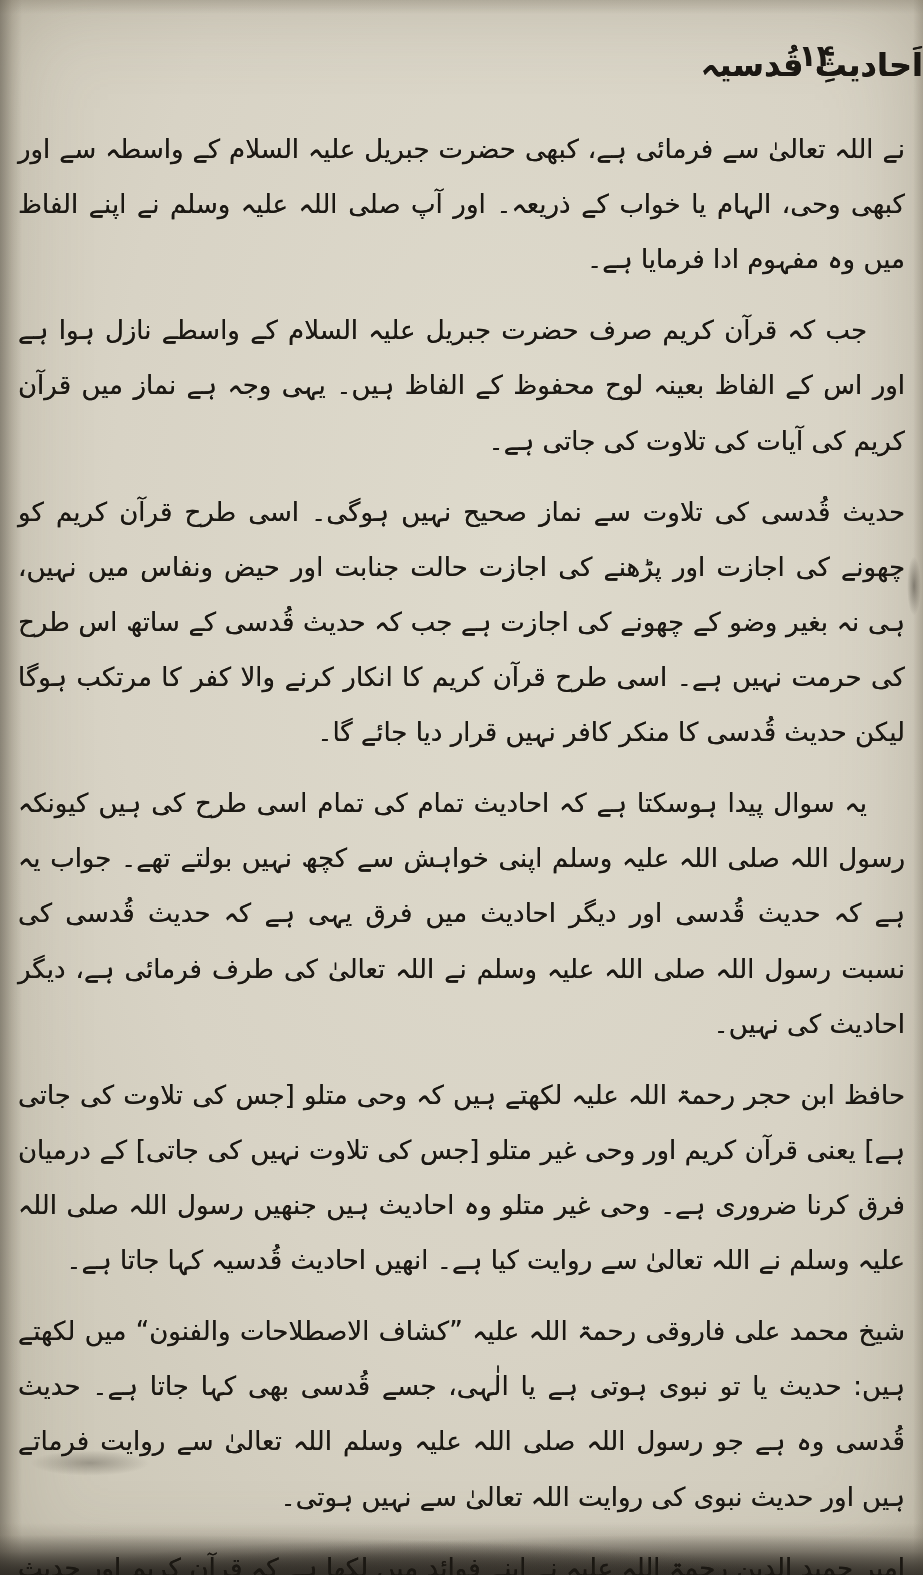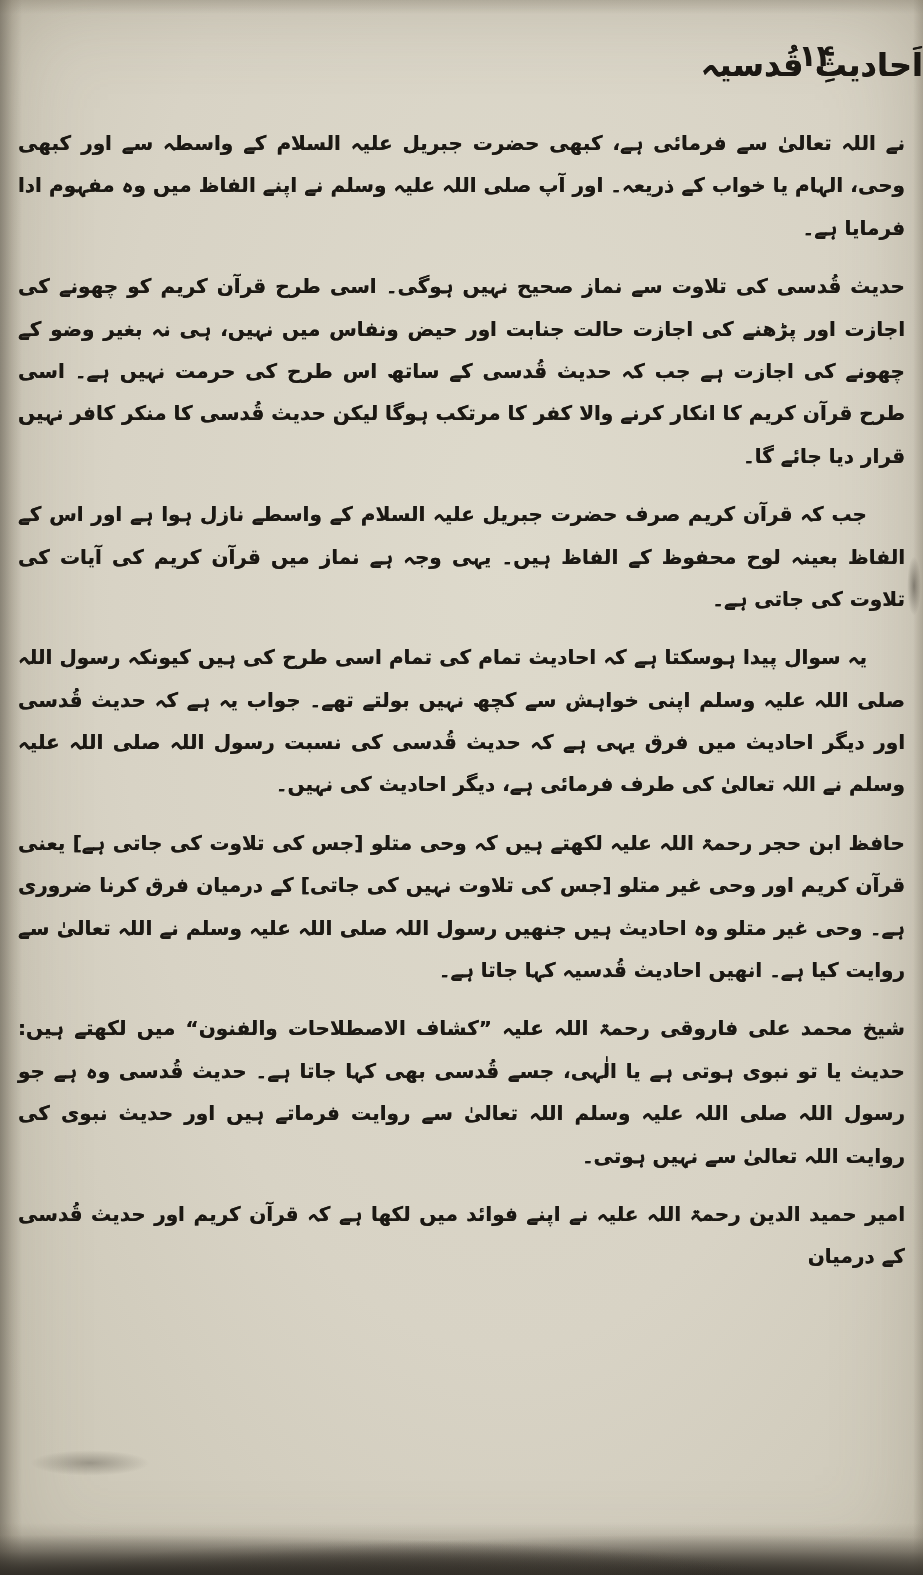--- a/index.html
+++ b/index.html
@@ -51,24 +51,24 @@
   }
   .header{
     position:absolute;top:46px;left:0;width:100%;
     text-align:right;
     font-size:32px;font-weight:bold;
     letter-spacing:2px;
     text-shadow:0 0 .6px #1b1813;
   }
   .body{
     position:absolute;top:122px;right:18px;left:18px;bottom:70px;
-    font-size:20px;
+    font-size:26px;
     line-height:2.12;
     text-align:justify;
-    font-weight:700;
+    font-weight:400;
     text-shadow:0 0 .4px rgba(20,16,10,.8);
   }
   .para{margin:0 0 16px 0;}
   .para.indent{text-indent:38px;}
 </style>
 </head>
 <body>
 
 <div class="page">
 
@@ -78,21 +78,21 @@
   <div class="scan-edge-bottom"></div>
   <div class="smudge-a"></div>
   <div class="smudge-b"></div>
 
   <div class="page-number">۱۴</div>
 
   <div class="header">اَحادیثِ قُدسیہ</div>
 
   <div class="body">
     <p class="para">نے اللہ تعالیٰ سے فرمائی ہے، کبھی حضرت جبریل علیہ السلام کے واسطہ سے اور کبھی وحی، الہام یا خواب کے ذریعہ۔ اور آپ صلی اللہ علیہ وسلم نے اپنے الفاظ میں وہ مفہوم ادا فرمایا ہے۔</p>
+    <p class="para indent">جب کہ قرآن کریم صرف حضرت جبریل علیہ السلام کے واسطے نازل ہوا ہے اور اس کے الفاظ بعینہ لوح محفوظ کے الفاظ ہیں۔ یہی وجہ ہے نماز میں قرآن کریم کی آیات کی تلاوت کی جاتی ہے۔</p>
     <p class="para">حدیث قُدسی کی تلاوت سے نماز صحیح نہیں ہوگی۔ اسی طرح قرآن کریم کو چھونے کی اجازت اور پڑھنے کی اجازت حالت جنابت اور حیض ونفاس میں نہیں، ہی نہ بغیر وضو کے چھونے کی اجازت ہے جب کہ حدیث قُدسی کے ساتھ اس طرح کی حرمت نہیں ہے۔ اسی طرح قرآن کریم کا انکار کرنے والا کفر کا مرتکب ہوگا لیکن حدیث قُدسی کا منکر کافر نہیں قرار دیا جائے گا۔</p>
-    <p class="para indent">جب کہ قرآن کریم صرف حضرت جبریل علیہ السلام کے واسطے نازل ہوا ہے اور اس کے الفاظ بعینہ لوح محفوظ کے الفاظ ہیں۔ یہی وجہ ہے نماز میں قرآن کریم کی آیات کی تلاوت کی جاتی ہے۔</p>
     <p class="para indent">یہ سوال پیدا ہوسکتا ہے کہ احادیث تمام کی تمام اسی طرح کی ہیں کیونکہ رسول اللہ صلی اللہ علیہ وسلم اپنی خواہش سے کچھ نہیں بولتے تھے۔ جواب یہ ہے کہ حدیث قُدسی اور دیگر احادیث میں فرق یہی ہے کہ حدیث قُدسی کی نسبت رسول اللہ صلی اللہ علیہ وسلم نے اللہ تعالیٰ کی طرف فرمائی ہے، دیگر احادیث کی نہیں۔</p>
     <p class="para">حافظ ابن حجر رحمۃ اللہ علیہ لکھتے ہیں کہ وحی متلو [جس کی تلاوت کی جاتی ہے] یعنی قرآن کریم اور وحی غیر متلو [جس کی تلاوت نہیں کی جاتی] کے درمیان فرق کرنا ضروری ہے۔ وحی غیر متلو وہ احادیث ہیں جنھیں رسول اللہ صلی اللہ علیہ وسلم نے اللہ تعالیٰ سے روایت کیا ہے۔ انھیں احادیث قُدسیہ کہا جاتا ہے۔</p>
     <p class="para">شیخ محمد علی فاروقی رحمۃ اللہ علیہ ”کشاف الاصطلاحات والفنون“ میں لکھتے ہیں: حدیث یا تو نبوی ہوتی ہے یا الٰہی، جسے قُدسی بھی کہا جاتا ہے۔ حدیث قُدسی وہ ہے جو رسول اللہ صلی اللہ علیہ وسلم اللہ تعالیٰ سے روایت فرماتے ہیں اور حدیث نبوی کی روایت اللہ تعالیٰ سے نہیں ہوتی۔</p>
     <p class="para">امیر حمید الدین رحمۃ اللہ علیہ نے اپنے فوائد میں لکھا ہے کہ قرآن کریم اور حدیث قُدسی کے درمیان</p>
   </div>
 
 </div>
 
 </body></html>

